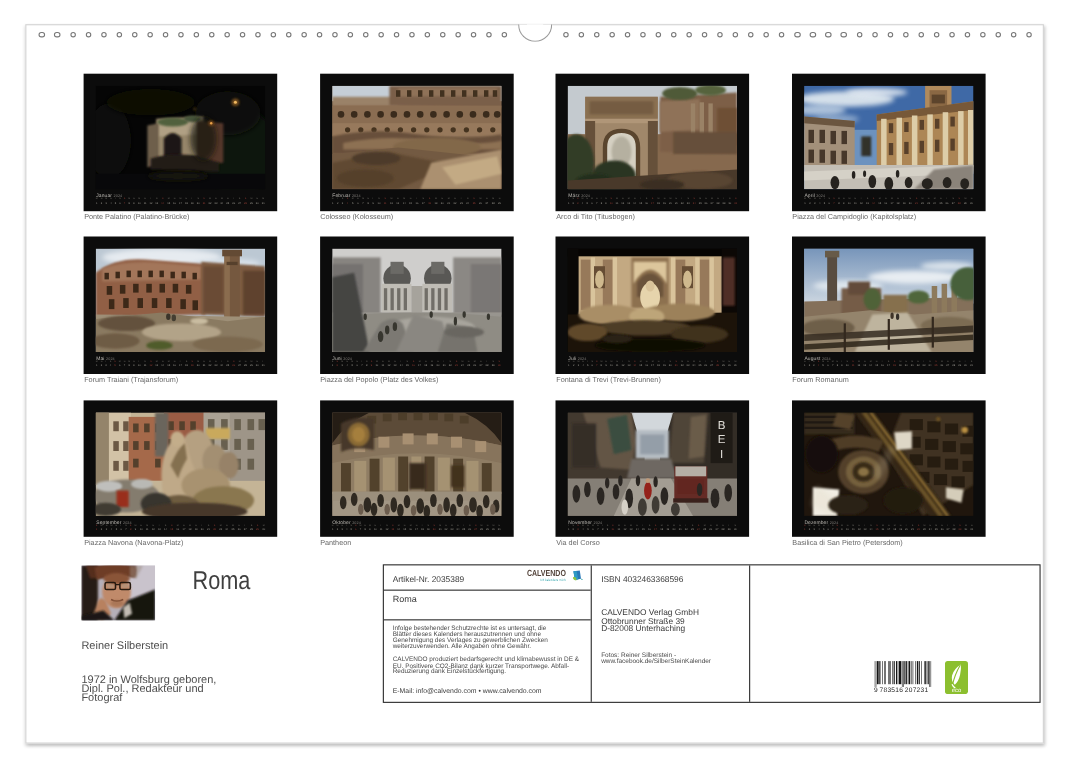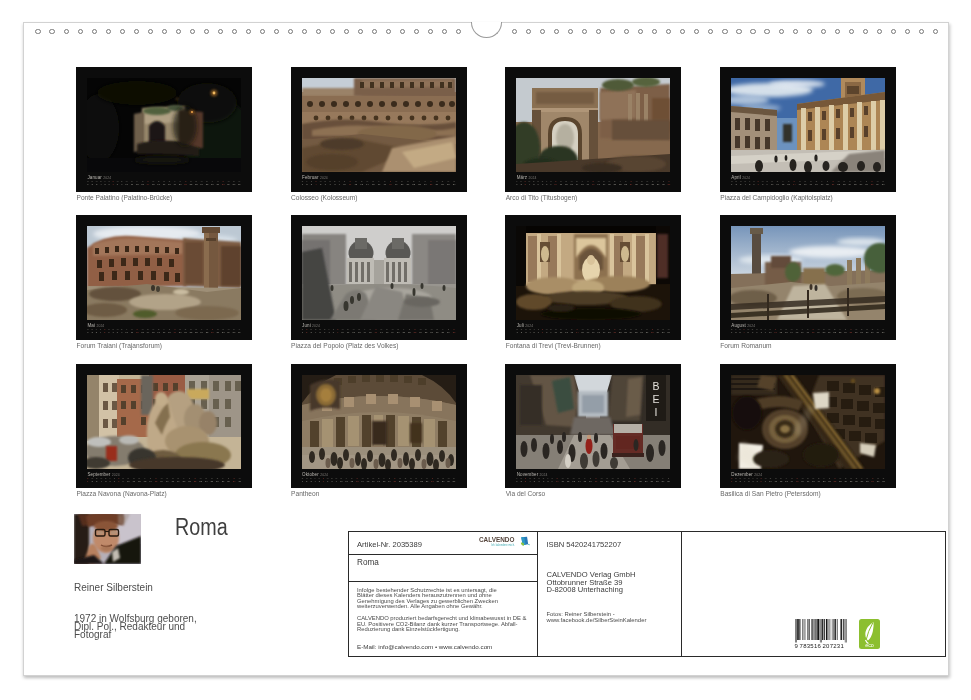--- a/index.html
+++ b/index.html
@@ -14,21 +14,21 @@
 .mo i{font-style:normal;font-size:3.4px;color:#7e7b77}
 .strip{position:absolute;left:11.1px;top:113.4px;width:154px;display:flex;justify-content:space-between}
 .dy{display:flex;flex-direction:column;align-items:center;line-height:1.4}
 .dy span{font-size:2.1px;color:#6e6b64}
 .dy em{font-style:normal;font-size:2.4px;color:#97948c}
 .dy.su span,.dy.su em{color:#8f3a32}
 .cap{position:absolute;font-size:6.6px;color:#686868}
 #roma{position:absolute;left:174.5px;top:513.5px;font-size:23.5px;color:#3f3f3f;transform:scaleX(.84);transform-origin:0 0}
 #auphoto{position:absolute;left:74px;top:514px;width:67px;height:50px}
 .bio{position:absolute;left:74px;font-size:10px;color:#4d4d4d;line-height:7.75px}
-#box{position:absolute;left:347.5px;top:531px;width:598px;height:126.3px;border:1.2px solid #2a2a2a}
+#box{position:absolute;left:347.5px;top:513px;width:598px;height:126.3px;border:1.2px solid #2a2a2a}
 .vline{position:absolute;top:0;bottom:0;width:1.2px;background:#2a2a2a}
 .hline{position:absolute;left:0;height:1.1px;background:#2a2a2a}
 #artikel{position:absolute;left:8.5px;top:8px;font-size:7.6px;color:#3a3a3a}
 #boxroma{position:absolute;left:8.5px;top:26px;font-size:8.2px;color:#3a3a3a}
 .legal{position:absolute;left:8.5px;font-size:5.85px;line-height:5.62px;color:#4a4a4a;white-space:nowrap}
 #email{position:absolute;left:8.5px;top:110.5px;font-size:6.25px;color:#3a3a3a}
 #isbn{position:absolute;left:198px;top:8px;font-size:7.6px;color:#3a3a3a}
 #verlag{position:absolute;left:198px;top:39px;font-size:7.6px;line-height:7.7px;color:#3a3a3a}
 #fotos{position:absolute;left:198px;top:79px;font-size:5.9px;line-height:6px;color:#4a4a4a}
 #bc{position:absolute;left:446px;top:87px}
@@ -2355,21 +2355,21 @@
 <path d="M1.5 1 L8.5 0.3 L9.8 9.2 L3.2 10.5 Z" fill="#2878b8"></path>
 <path d="M1.5 1 L5 0.7 L6.8 10 L3.2 10.5 Z" fill="#2e9ac4"></path>
 <path d="M1 7.5 Q3 6.5 4.4 8.2 Q5.2 9.4 4.6 11.2 Q2.4 10.8 1.4 9.4 Z" fill="#8cc43f"></path>
 <path d="M9.8 9.2 Q11.4 8.8 11.8 10.4 Q10.6 10.4 9.9 9.9 Z" fill="#2aa0a0"></path>
 </svg>
     </div>
 <div id="boxroma">Roma</div>
 <div class="legal" style="top:55.5px">Infolge bestehender Schutzrechte ist es untersagt, die<br>Blätter dieses Kalenders herauszutrennen und ohne<br>Genehmigung des Verlages zu gewerblichen Zwecken<br>weiterzuverwenden. Alle Angaben ohne Gewähr.</div>
 <div class="legal" style="top:84px">CALVENDO produziert bedarfsgerecht und klimabewusst in DE &amp;<br>EU. Positivere CO2-Bilanz dank kurzer Transportwege. Abfall-<br>Reduzierung dank Einzelstückfertigung.</div>
 <div id="email">E-Mail: info@calvendo.com • www.calvendo.com</div>
-<div id="isbn">ISBN 5420241752207</div>
+<div id="isbn">ISBN 4032463368596</div>
 <div id="verlag">CALVENDO Verlag GmbH<br>Ottobrunner Straße 39<br>D-82008 Unterhaching</div>
 <div id="fotos">Fotos: Reiner Silberstein -<br>www.facebook.de/SilberSteinKalender</div>
 <div id="bc"><svg width="52" height="24" viewBox="0 0 52 24" xmlns="http://www.w3.org/2000/svg">
         <rect x="0.00" y="0" width="0.54" height="23.5" fill="#161616"></rect>
         <rect x="1.08" y="0" width="0.54" height="23.5" fill="#161616"></rect>
         <rect x="2.17" y="0" width="1.63" height="21.0" fill="#161616"></rect>
         <rect x="4.34" y="0" width="1.08" height="21.0" fill="#161616"></rect>
         <rect x="7.05" y="0" width="0.54" height="21.0" fill="#161616"></rect>
         <rect x="8.67" y="0" width="0.54" height="21.0" fill="#161616"></rect>
         <rect x="9.76" y="0" width="0.54" height="21.0" fill="#161616"></rect>

